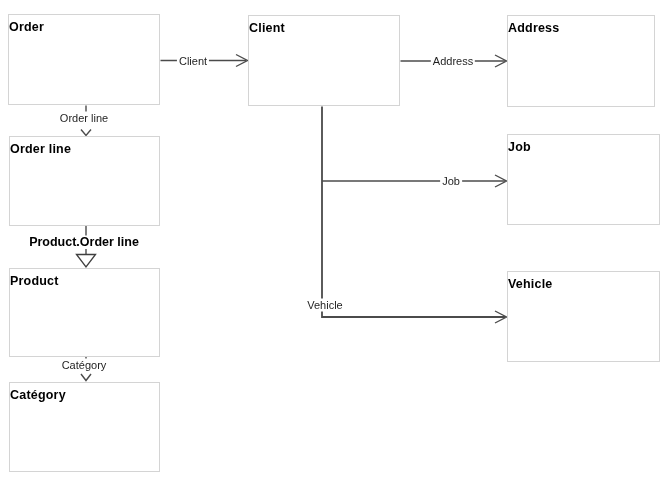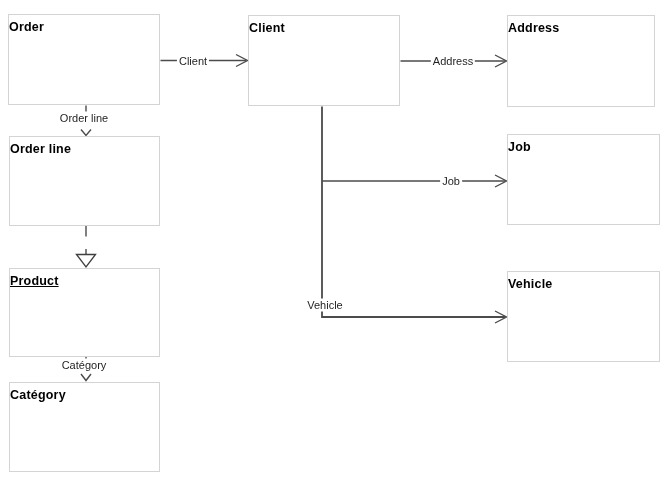--- a/index.html
+++ b/index.html
@@ -111,38 +111,39 @@
   </div>
 
   <div class="entity" style="left:9px; top:136px; width:151px; height:90px;">
     <div class="entity-title">Order line</div>
   </div>
 
   <div class="entity" style="left:507px; top:134px; width:153px; height:91px;">
     <div class="entity-title">Job</div>
   </div>
 
-  <div class="entity" style="left:9px; top:268px; width:151px; height:89px;text-decoration:underline;">
+  <div class="entity" style="left:9px; top:268px; width:151px; height:89px;">
     <div class="entity-title">Product</div>
   </div>
 
   <div class="entity" style="left:507px; top:271px; width:153px; height:91px;">
     <div class="entity-title">Vehicle</div>
   </div>
 
   <div class="entity" style="left:9px; top:382px; width:151px; height:90px;">
     <div class="entity-title">Catégory</div>
   </div>
 
   <span class="edge-label" style="left:193px; top:60.5px;">Client</span>
 
   <span class="edge-label" style="left:453px; top:61px;">Address</span>
 
   <span class="edge-label" style="left:84px; top:118px;">Order line</span>
 
+  <span class="edge-label bold" style="left:84px; top:242px;">Product.Order line</span>
 
   <span class="edge-label" style="left:84px; top:365px;">Catégory</span>
 
   <span class="edge-label" style="left:451px; top:181px;">Job</span>
 
   <span class="edge-label" style="left:325px; top:305px;">Vehicle</span>
 
 </div>
 
 </body></html>

